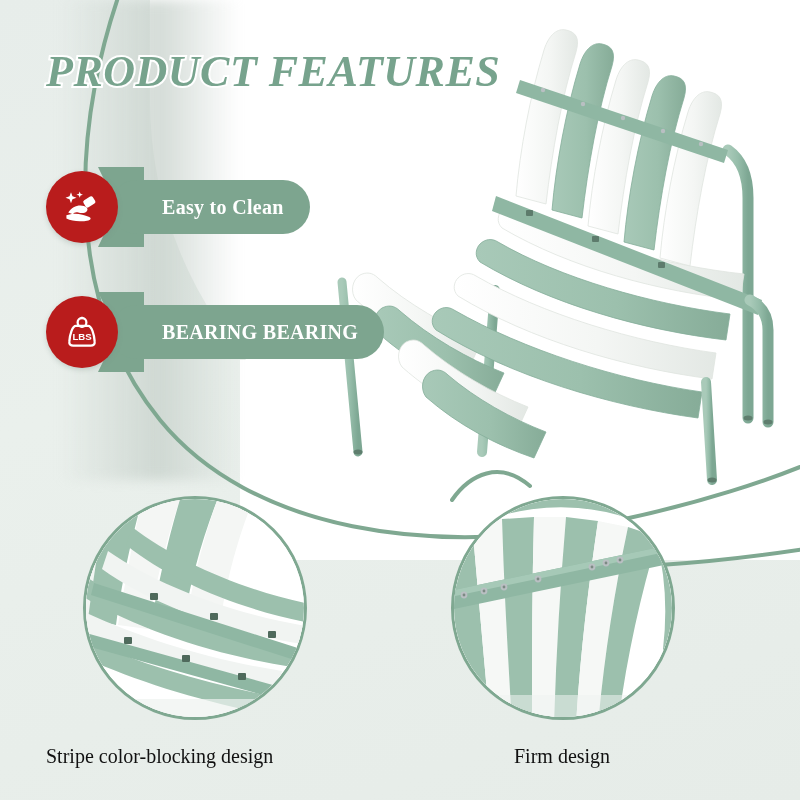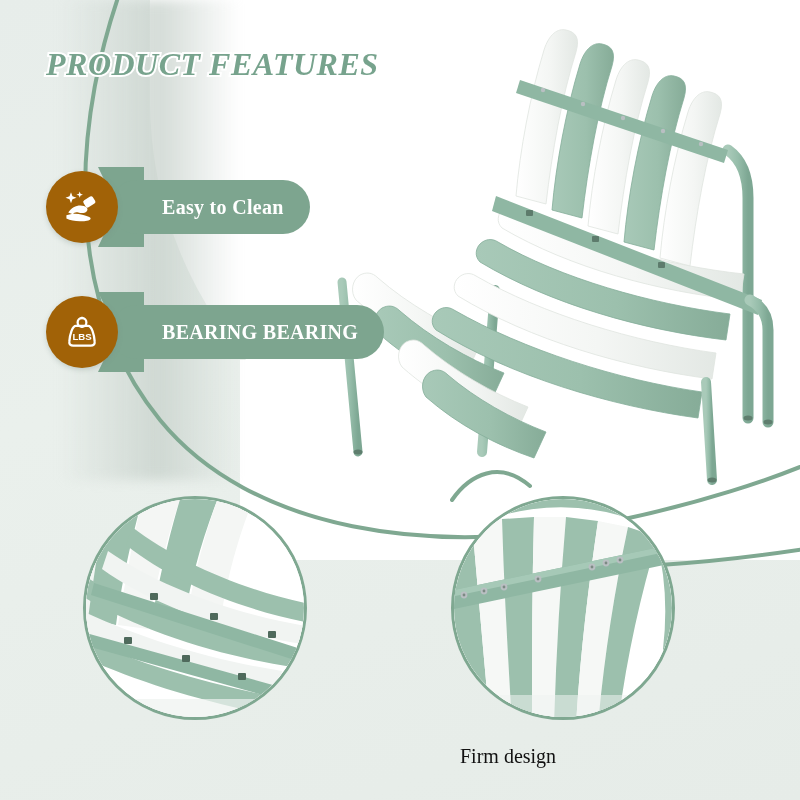--- a/index.html
+++ b/index.html
@@ -49,21 +49,21 @@
     inset: 0;
     width: 800px; height: 800px;
     pointer-events: none;
   }
 
   
   .title {
     position: absolute;
     left: 46px;
     top: 46px;
-    font-size: 32px;
+    font-size: 44px;
     font-weight: bold;
     font-style: italic;
     letter-spacing: 0.5px;
     color: #77a38d;
     white-space: nowrap;
     -webkit-text-stroke: 4px #ffffff;
     paint-order: stroke fill;
     z-index: 6;
   }
 
@@ -101,21 +101,21 @@
     background: #7da58f;
     clip-path: polygon(0% 0%, 100% 0%, 100% 100%, 0% 100%, 42% 50%);
   }
   .badge-circle {
     position: absolute;
     left: 0;
     top: -9px;
     width: 72px;
     height: 72px;
     border-radius: 50%;
-    background: #a16207;
+    background: #b91c1c;
     display: flex;
     align-items: center;
     justify-content: center;
     box-shadow: 0 2px 5px rgba(120,140,128,0.30);
   }
   .badge-circle svg { display: block; }
 
   
   .detail {
     position: absolute;
@@ -311,20 +311,21 @@
       <rect x="38" y="138" width="8" height="7" rx="1" fill="#4f6a5c"></rect>
       <rect x="96" y="156" width="8" height="7" rx="1" fill="#4f6a5c"></rect>
       <rect x="152" y="174" width="8" height="7" rx="1" fill="#4f6a5c"></rect>
       <rect x="64" y="94" width="8" height="7" rx="1" fill="#4f6a5c"></rect>
       <rect x="124" y="114" width="8" height="7" rx="1" fill="#4f6a5c"></rect>
       <rect x="182" y="132" width="8" height="7" rx="1" fill="#4f6a5c"></rect>
 
       <path d="M 0 200 L 224 200 L 224 224 L 0 224 Z" fill="#eef2f0" opacity="0.7"></path>
     </svg>
   </div>
+  <div class="caption" style="left:46px; top:745px;">Stripe color-blocking design</div>
 
   <div class="detail" style="left:451px; top:496px;">
     <svg viewBox="0 0 224 224" width="224" height="224">
       <rect x="0" y="0" width="224" height="224" fill="#ffffff"></rect>
 
       <path d="M -8 28 L 18 24 C 24 92 30 160 36 226 L 4 226 C 0 160 -4 94 -8 28 Z" fill="#9cc0ad"></path>
       <path d="M 18 24 L 48 20 C 50 90 54 158 58 226 L 36 226 C 30 160 24 92 18 24 Z" fill="#f6f8f6"></path>
       <path d="M 48 20 L 80 18 C 78 88 78 158 78 226 L 58 226 C 54 158 50 90 48 20 Z" fill="#9cc0ad"></path>
       <path d="M 80 18 L 112 18 C 106 88 102 158 100 226 L 78 226 C 78 158 78 88 80 18 Z" fill="#f6f8f6"></path>
       <path d="M 112 18 L 144 22 C 134 90 126 158 122 226 L 100 226 C 102 158 106 88 112 18 Z" fill="#9cc0ad"></path>
@@ -348,15 +349,15 @@
       <circle cx="166" cy="61" r="3.4" fill="#b9bfc2"></circle>
         <circle cx="166" cy="61" r="1.4" fill="#7d8a84"></circle>
 
       <path d="M -10 36 C 40 4 110 -8 176 14" fill="none" stroke="#9cc0ad" stroke-width="11" stroke-linecap="round"></path>
 
       <path d="M 196 10 C 214 48 220 100 214 150" fill="none" stroke="#9cc0ad" stroke-width="10" stroke-linecap="round"></path>
 
       <path d="M 0 196 L 224 196 L 224 224 L 0 224 Z" fill="#eef2f0" opacity="0.55"></path>
     </svg>
   </div>
-  <div class="caption" style="left:460px; top:745px;">Firm design</div>
+  <div class="caption" style="left:514px; top:745px;">Firm design</div>
 
 </div>
 
 </body></html>

